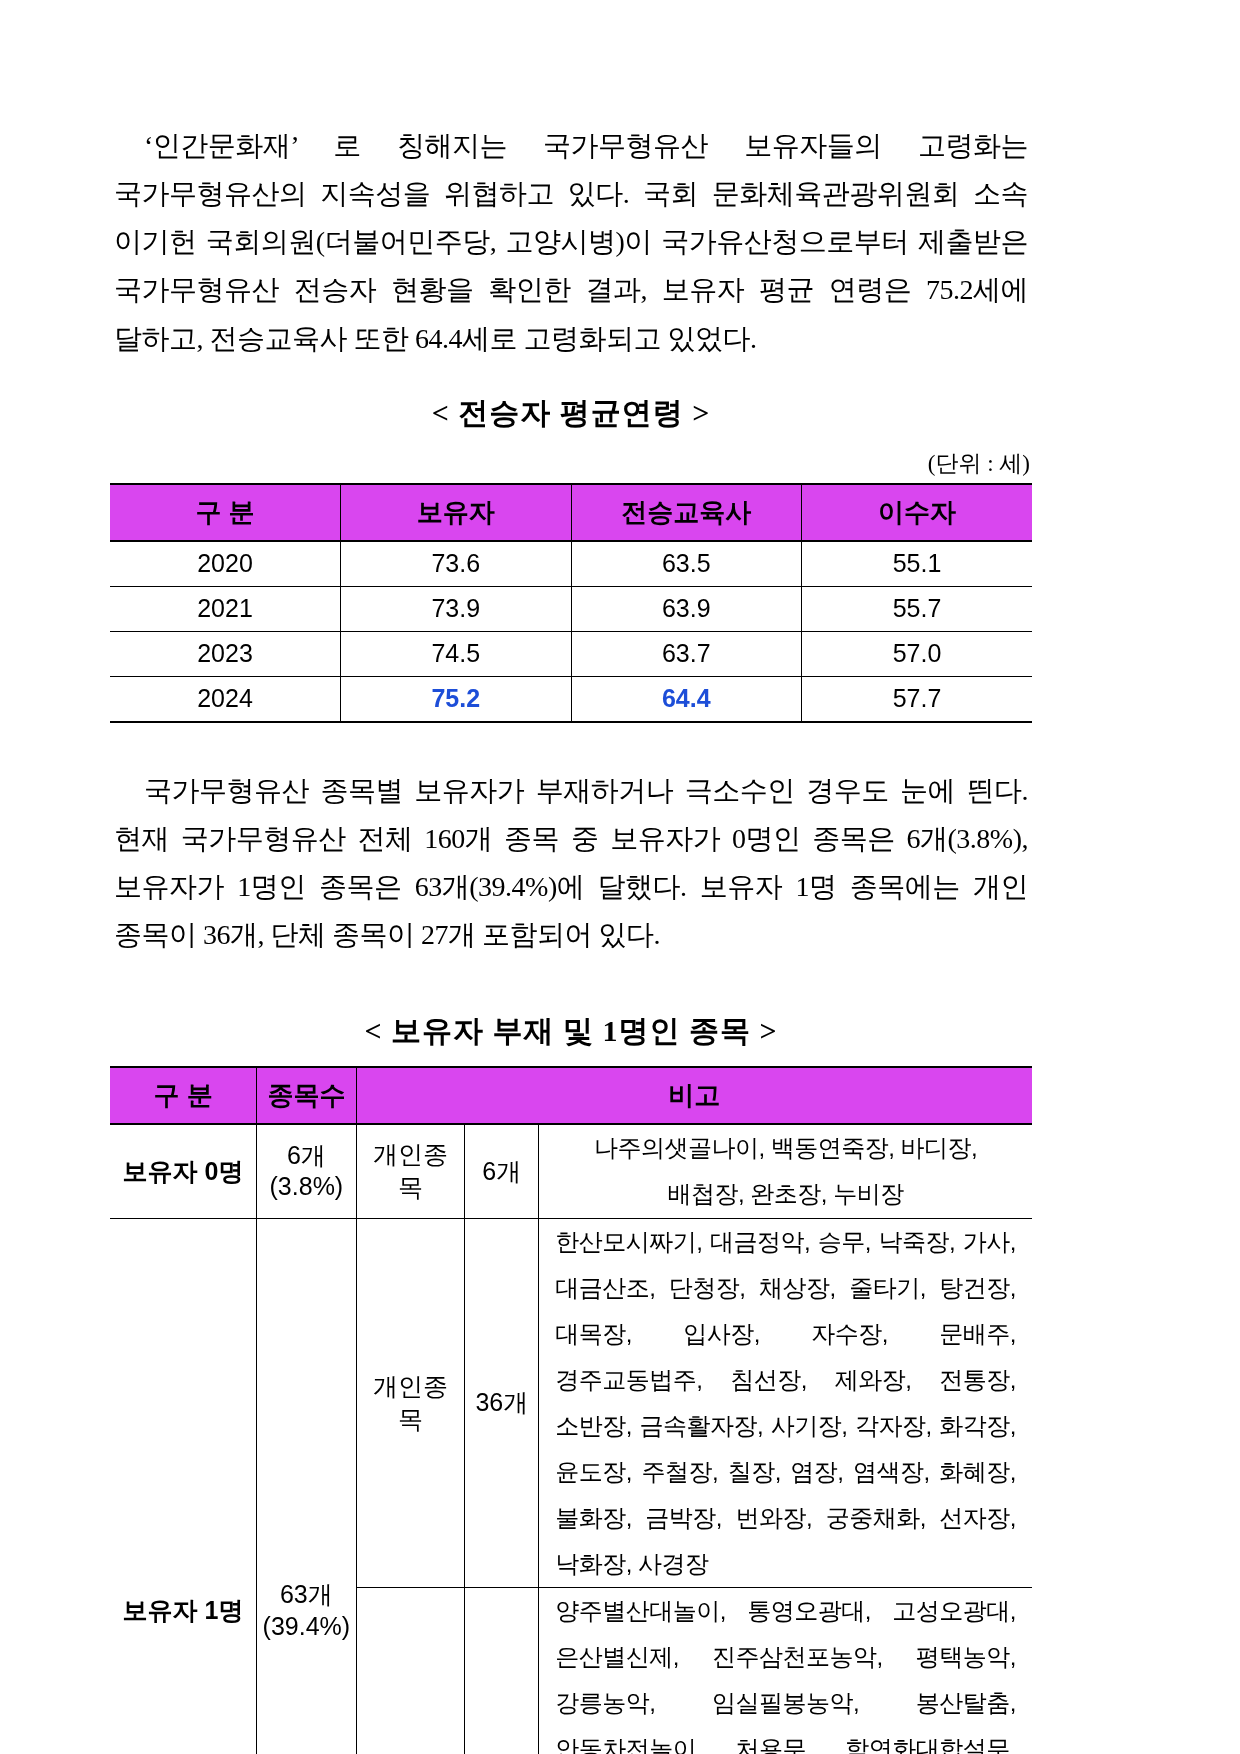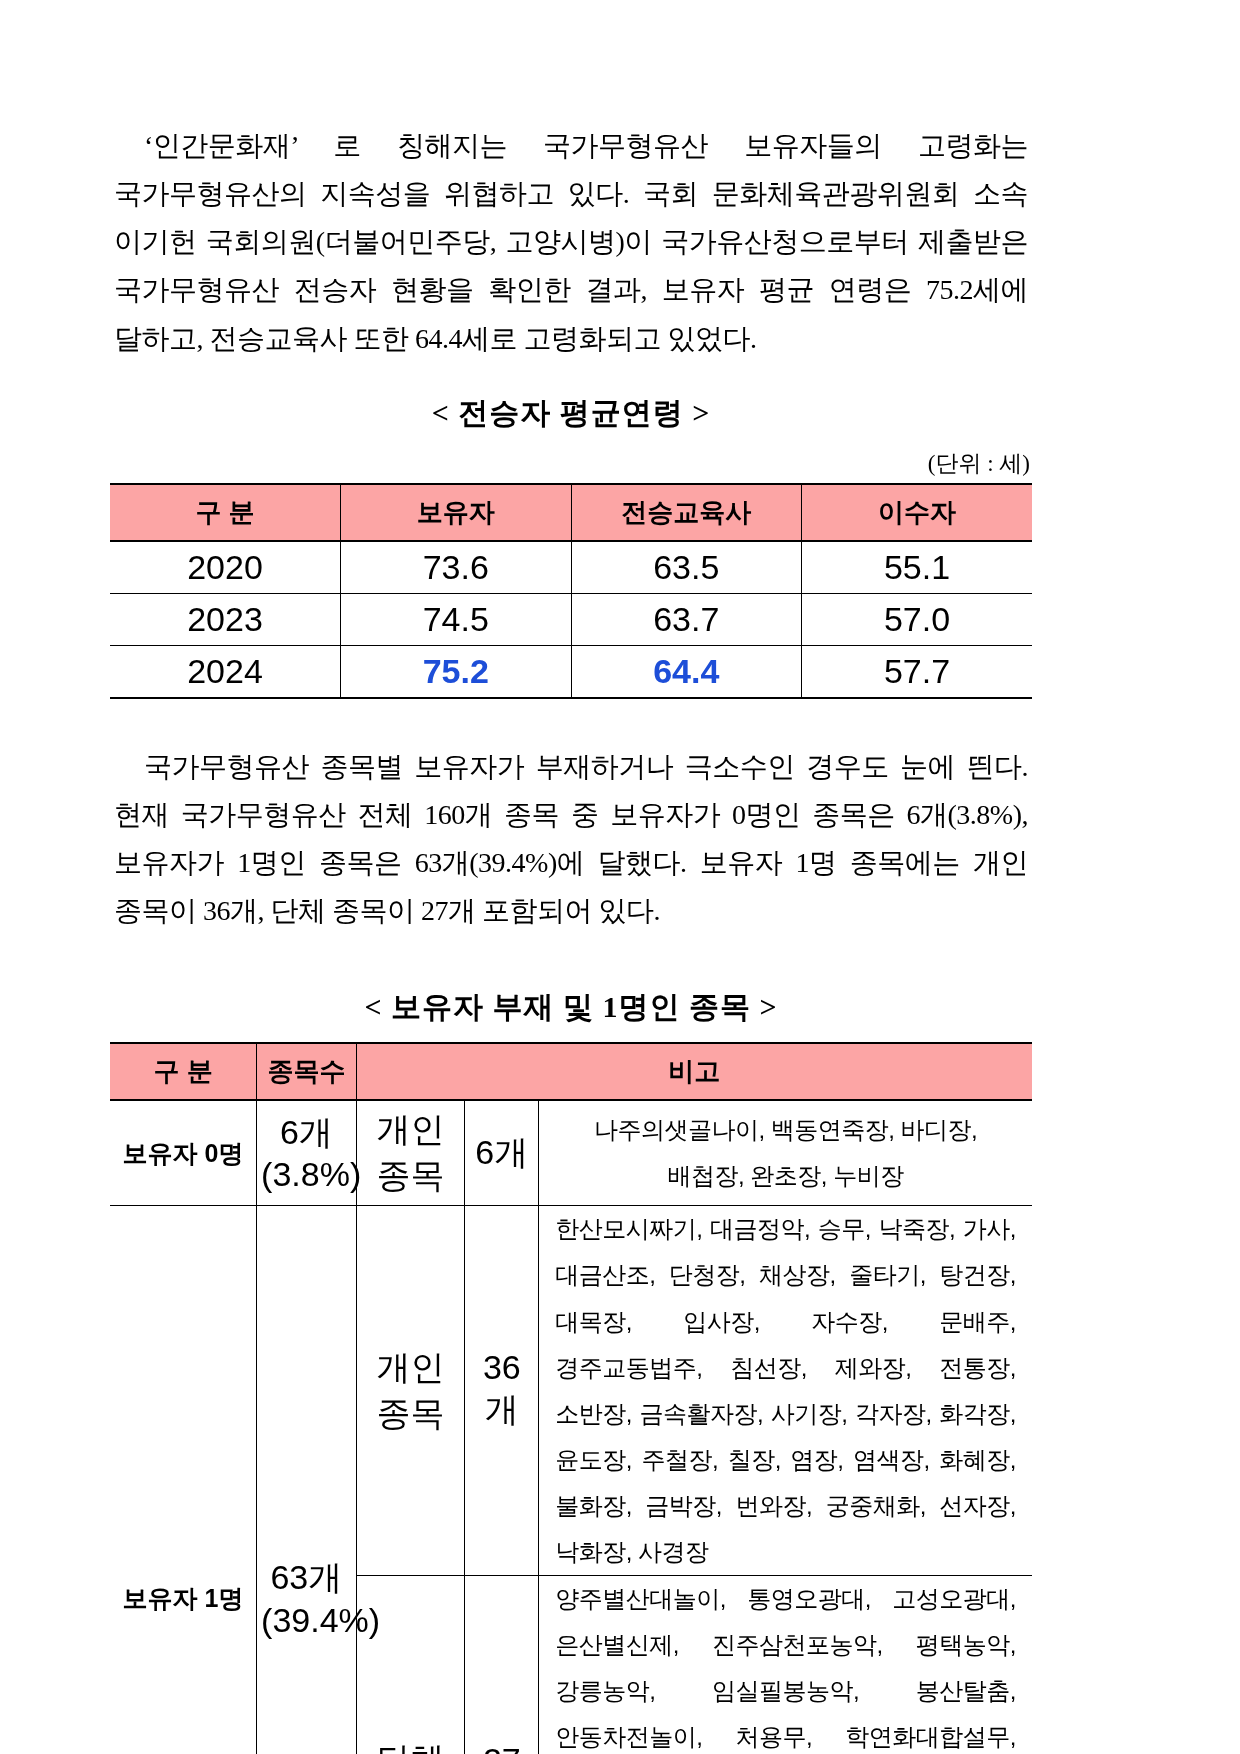--- a/index.html
+++ b/index.html
@@ -40,29 +40,29 @@
   }
   table {
     border-collapse: collapse;
     width: 100%;
     table-layout: fixed;
     border-top: 2px solid #000;
     border-bottom: 2px solid #000;
     font-family: "Liberation Sans", sans-serif;
   }
   th {
-    background: #fca5a5;
+    background: #d946ef;
     font-size: 26px;
     font-weight: bold;
     padding: 10px 0;
     border-bottom: 2px solid #000;
     text-align: center;
   }
   td {
-    font-size: 34px;
+    font-size: 25px;
     padding: 6px 4px;
     border-bottom: 1px solid #000;
     text-align: center;
     vertical-align: middle;
   }
   th:not(:last-child), td:not(:last-child) { border-right: 1px solid #000; }
   .t1 td { height: 32px; }
   .red { color: #1d4ed8; font-weight: bold; }
   .t2 { margin-top: 8px; }
   .t2 .label-cell { font-weight: bold; font-size: 25px; }
@@ -99,20 +99,26 @@
       <th>전승교육사</th>
       <th>이수자</th>
     </tr>
   </thead>
   <tbody>
     <tr>
       <td>2020</td>
       <td>73.6</td>
       <td>63.5</td>
       <td>55.1</td>
+    </tr>
+    <tr>
+      <td>2021</td>
+      <td>73.9</td>
+      <td>63.9</td>
+      <td>55.7</td>
     </tr>
     <tr>
       <td>2023</td>
       <td>74.5</td>
       <td>63.7</td>
       <td>57.0</td>
     </tr>
     <tr>
       <td>2024</td>
       <td class="red">75.2</td>

